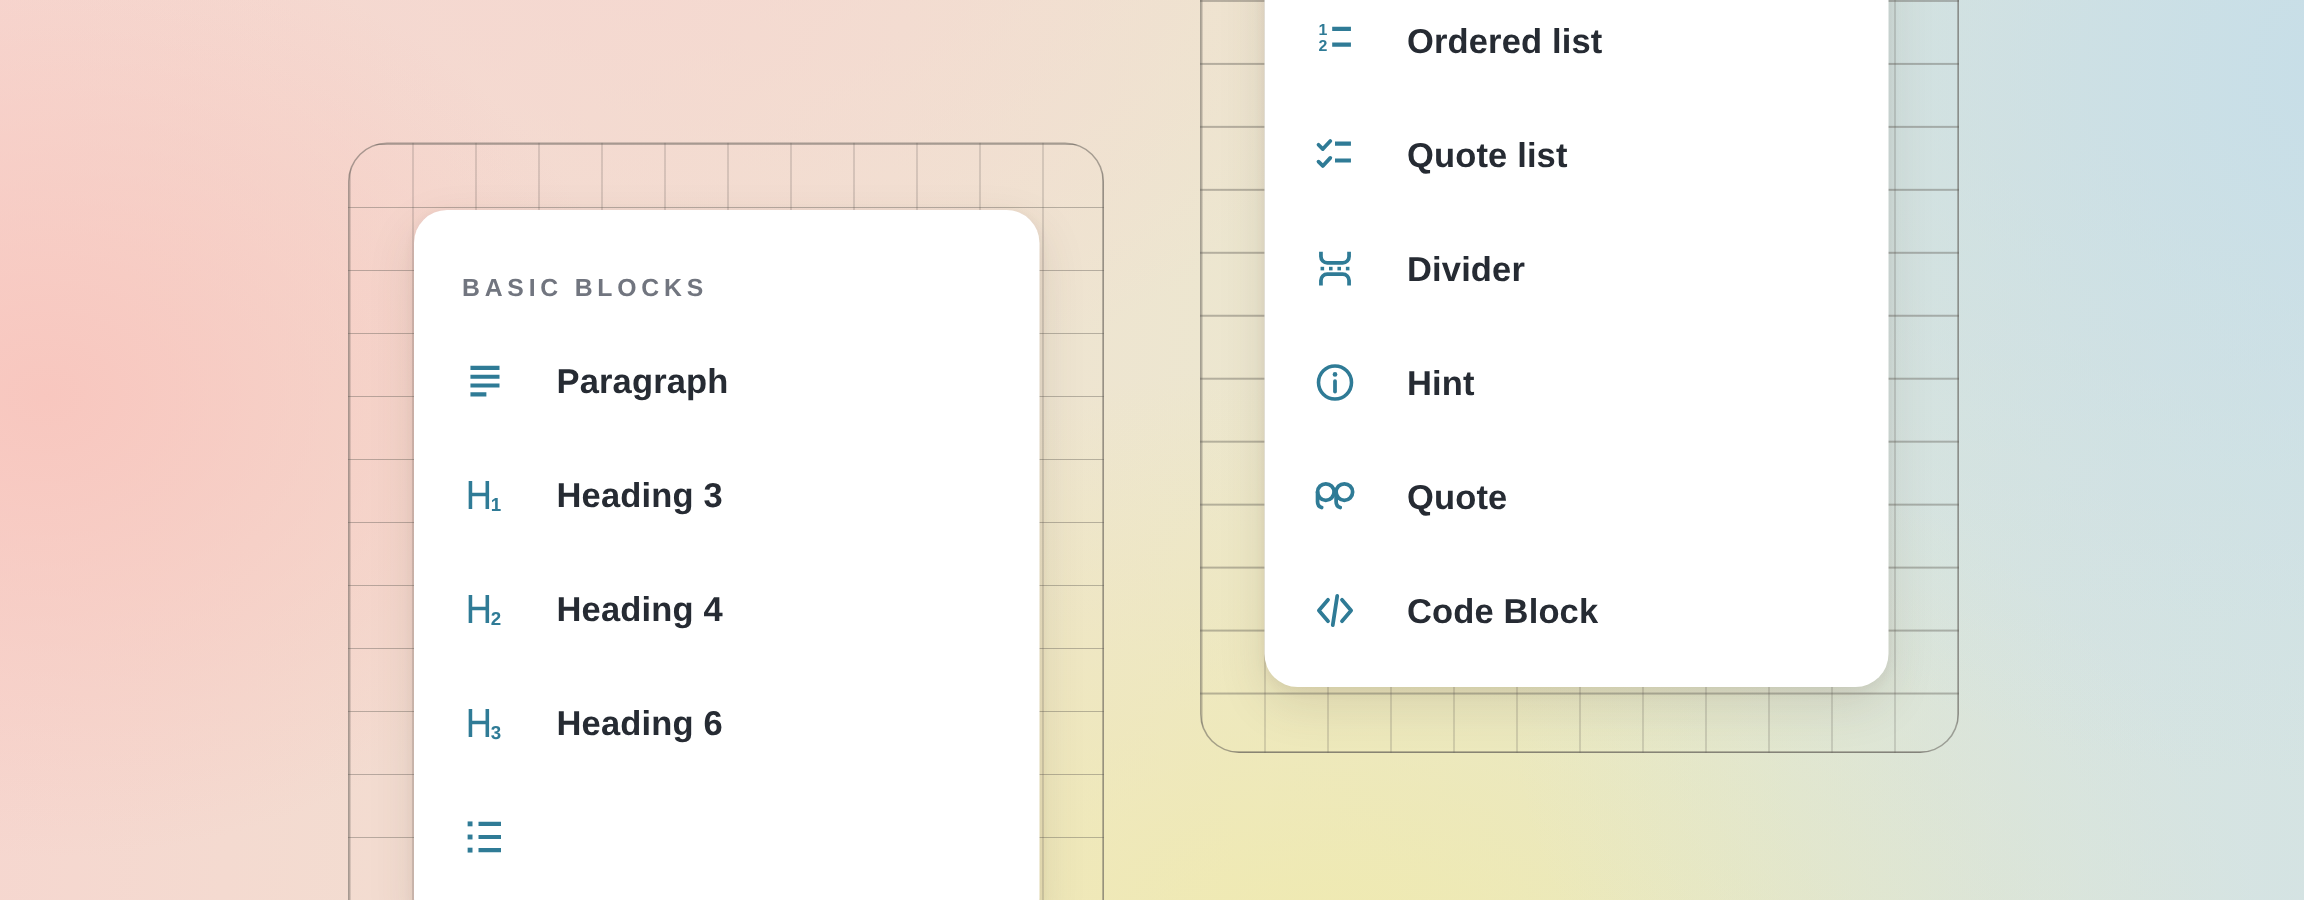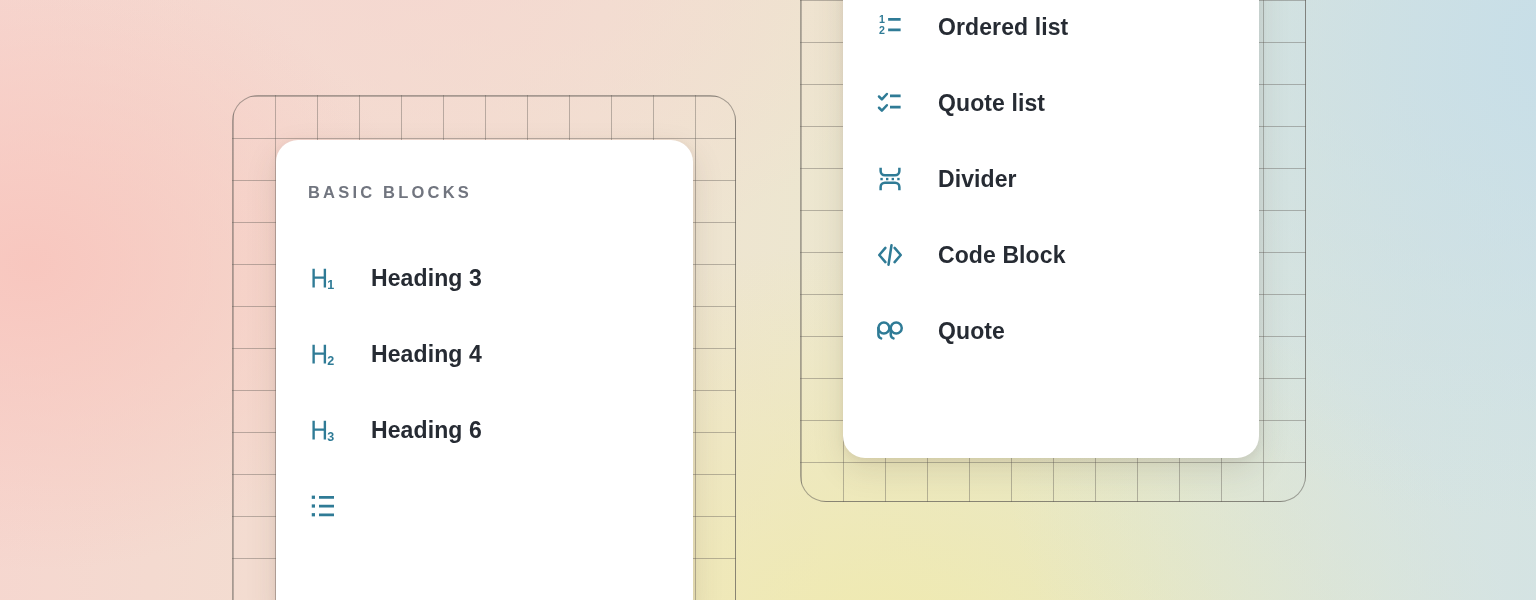--- a/index.html
+++ b/index.html
@@ -32,21 +32,21 @@
   .grid-left{left:232px;top:95px;width:502px;height:540px;}
   .grid-right{left:800px;top:-43px;width:504px;height:543px;}
   .card{
     position:absolute;background:#fff;border-radius:22px;
     box-shadow:0 12px 32px rgba(80,60,50,.13), 0 2px 8px rgba(80,60,50,.07);
     box-sizing:border-box;padding:0 30px 0 32px;
   }
   .card-left{left:276px;top:140px;width:417px;height:480px;padding-top:42px;}
   .card-right{left:843px;top:-60px;width:416px;height:518px;padding-top:67px;}
   .card-label{
-    height:20px;line-height:20px;margin-bottom:56px;
+    height:20px;line-height:20px;margin-bottom:32px;
     font-size:16.5px;font-weight:700;letter-spacing:3.2px;color:var(--label);
   }
   .item{
     display:flex;align-items:center;height:40px;margin-bottom:36px;
     cursor:pointer;
   }
   .item:last-child{margin-bottom:0;}
   .icon{
     width:30px;height:30px;flex:0 0 30px;color:var(--teal);
     display:flex;align-items:center;justify-content:center;
@@ -61,20 +61,28 @@
 </head>
 <body>
 
 <div>
   <div class="grid grid-left"></div>
   <div class="grid grid-right"></div>
 
   <div class="card card-left">
     <div class="card-label">BASIC BLOCKS</div>
 
+    <div class="item">
+      <span class="icon">
+        <svg viewBox="0 0 24 24" fill="none">
+            <path d="M4.5 5h15.5M4.5 9.7h15.5M4.5 14.4h15.5M4.5 19.1h8.5" stroke="currentColor" stroke-width="2.2"></path>
+          </svg>
+      </span>
+      <span class="label">Paragraph</span>
+    </div>
 
     <div class="item">
       <span class="icon">
         <svg viewBox="0 0 24 24" fill="none">
             <path d="M4.5 4.5v15M13.5 4.5v15M4.5 11.7h9" stroke="currentColor" stroke-width="1.9"></path>
             <text x="15.3" y="20.5" font-size="10" fill="currentColor">1</text>
           </svg>
       </span>
       <span class="label">Heading 3</span>
     </div>
@@ -141,36 +149,46 @@
             <path d="M4.5 21v-2.6c0-1.9 1.5-3.4 3.4-3.4h8.2c1.9 0 3.4 1.5 3.4 3.4V21" stroke="currentColor" stroke-width="2"></path>
             <rect x="4.3" y="11.1" width="1.9" height="1.9" fill="currentColor"></rect>
             <rect x="8.8" y="11.1" width="1.9" height="1.9" fill="currentColor"></rect>
             <rect x="13.3" y="11.1" width="1.9" height="1.9" fill="currentColor"></rect>
             <rect x="17.8" y="11.1" width="1.9" height="1.9" fill="currentColor"></rect>
           </svg>
       </span>
       <span class="label">Divider</span>
     </div>
 
-
     <div class="item">
       <span class="icon">
         <svg viewBox="0 0 24 24" fill="none">
-            <path d="M8.3 6.3 3.4 12l4.9 5.7M15.7 6.3 20.6 12l-4.9 5.7" stroke="currentColor" stroke-width="2" stroke-linecap="round" stroke-linejoin="round"></path>
-            <path d="M13.2 4.2 10.8 19.8" stroke="currentColor" stroke-width="2" stroke-linecap="round"></path>
+            <circle cx="12" cy="12" r="8.8" stroke="currentColor" stroke-width="1.9"></circle>
+            <path d="M12 11.2v5.6" stroke="currentColor" stroke-width="2" stroke-linecap="round"></path>
+            <circle cx="12" cy="7.7" r="1.25" fill="currentColor"></circle>
           </svg>
       </span>
-      <span class="label">Code Block</span>
+      <span class="label">Hint</span>
     </div>
 
     <div class="item">
       <span class="icon">
         <svg viewBox="0 0 24 24" fill="none">
             <circle cx="7.1" cy="9.6" r="4.4" stroke="currentColor" stroke-width="2"></circle>
             <path d="M2.7 9.6v5.2c0 1.7.9 2.7 2.2 3.1" stroke="currentColor" stroke-width="2" stroke-linecap="round"></path>
             <circle cx="17" cy="9.6" r="4.4" stroke="currentColor" stroke-width="2"></circle>
             <path d="M12.6 9.6v5.2c0 1.7.9 2.7 2.2 3.1" stroke="currentColor" stroke-width="2" stroke-linecap="round"></path>
           </svg>
       </span>
       <span class="label">Quote</span>
     </div>
+
+    <div class="item">
+      <span class="icon">
+        <svg viewBox="0 0 24 24" fill="none">
+            <path d="M8.3 6.3 3.4 12l4.9 5.7M15.7 6.3 20.6 12l-4.9 5.7" stroke="currentColor" stroke-width="2" stroke-linecap="round" stroke-linejoin="round"></path>
+            <path d="M13.2 4.2 10.8 19.8" stroke="currentColor" stroke-width="2" stroke-linecap="round"></path>
+          </svg>
+      </span>
+      <span class="label">Code Block</span>
+    </div>
   </div>
 </div>
 
 </body></html>

